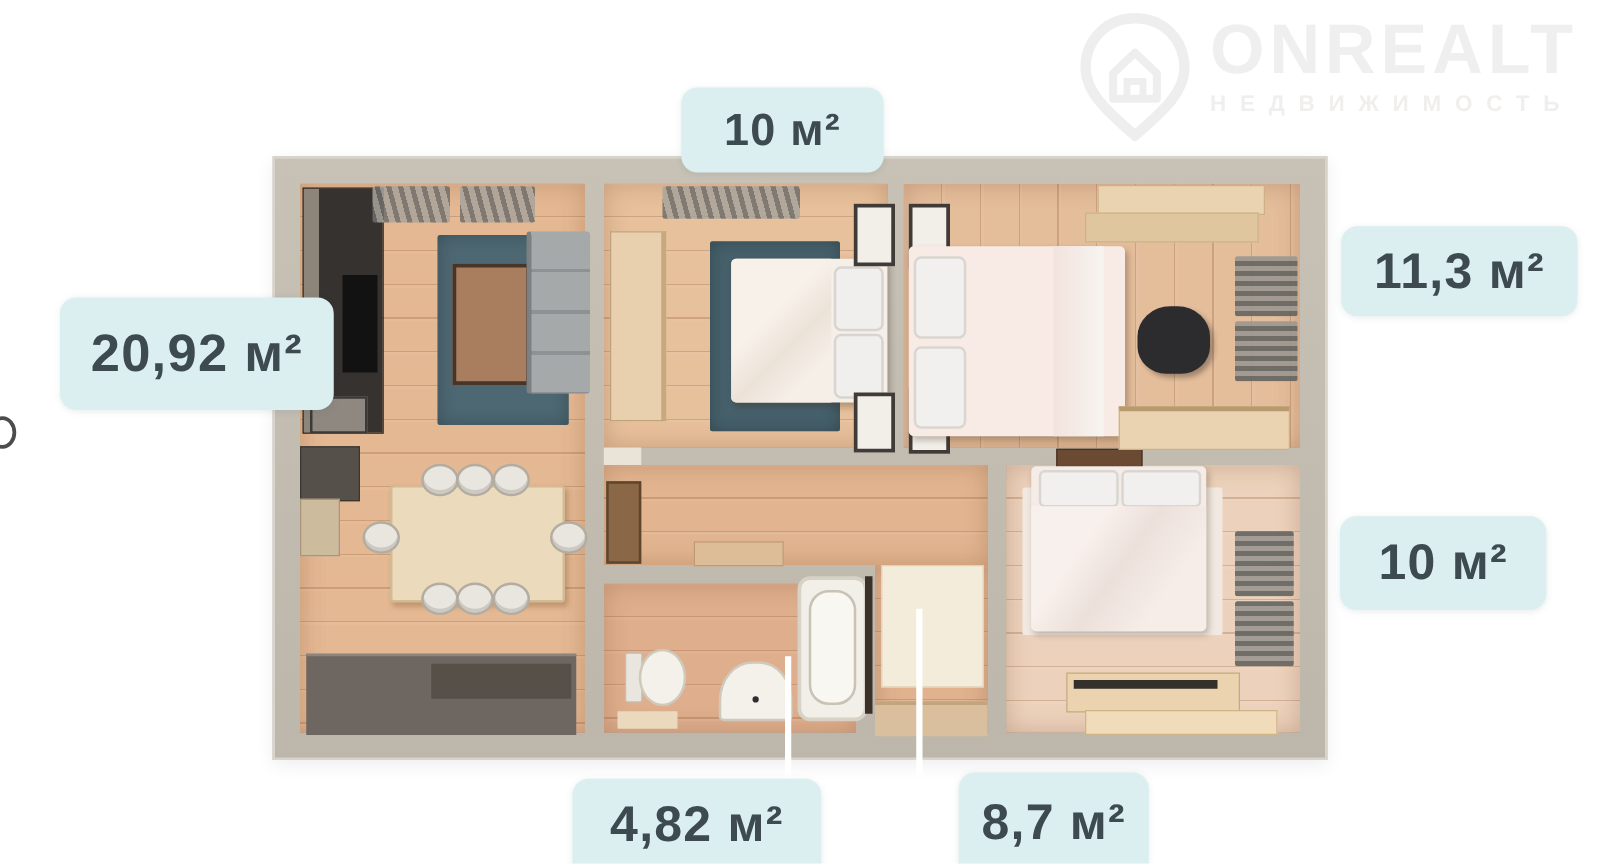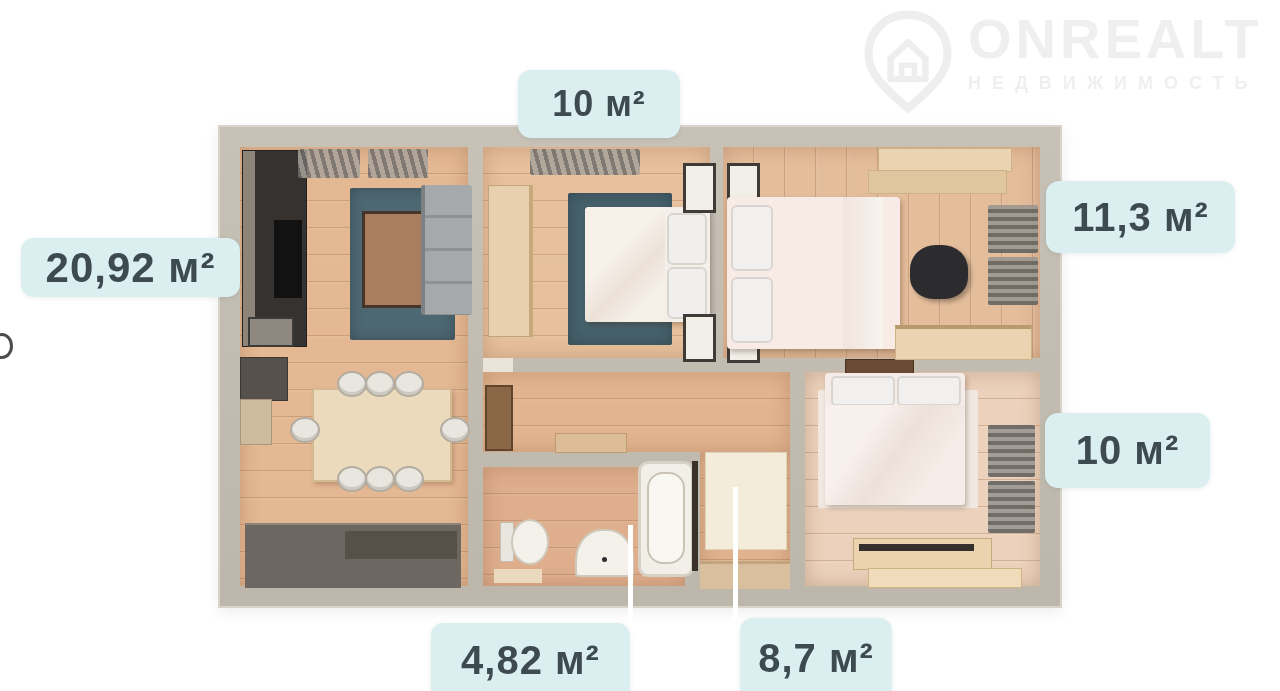--- a/index.html
+++ b/index.html
@@ -25,21 +25,21 @@
   .curtain-v{background:repeating-linear-gradient(0deg,#636360 0 4px,#9b9791 4px 8px);opacity:.9;border-radius:2px;}
 
   .rug{background:#4d6873;border-radius:2px;box-shadow:inset 0 0 14px rgba(0,0,0,.25);}
   .white-goods{background:#f4f1ea;border:2px solid #cfc9bc;}
   .nightstand{background:#f2efe9;border:3px solid #403b36;}
   .shelf{background:#ead3b0;border:1px solid #cdb288;}
   .chair{position:absolute;width:26px;height:22px;border-radius:50%;background:#e9e5df;border:2px solid #b2aca1;box-shadow:inset 0 -3px 0 rgba(0,0,0,.12);}
 
   
   .badge{position:absolute;background:#dbeef0;border-radius:13px;display:flex;align-items:center;justify-content:center;
-         color:#3d4a50;font-weight:600;letter-spacing:1px;z-index:30;box-shadow:0 1px 5px rgba(60,90,95,.10);}
+         color:#3d4a50;font-weight:600;letter-spacing:1px;z-index:30;box-shadow:0 1px 5px rgba(60,90,95,.10);margin-left:27px;}
   .leader{position:absolute;width:5px;background:#ffffff;z-index:25;}
 </style>
 </head>
 <body>
 
 <div class="stage">
 
   <div class="wm">
     <svg width="92" height="103" viewBox="0 0 100 112">
       <path d="M50 5 C75 5 93 24 93 48 C93 68 77 84 50 107 C23 84 7 68 7 48 C7 24 25 5 50 5 Z" fill="none" stroke="#eeeeee" stroke-width="9"></path>
@@ -143,19 +143,19 @@
     <div class="abs" style="left:635px;top:413px;width:137px;height:30px;background:#ead3ae;border:1px solid #c7a97e;">
       <div class="abs" style="left:5px;top:5px;width:115px;height:7px;background:#35302b;"></div>
     </div>
     <div class="abs" style="left:650px;top:443px;width:152px;height:18px;background:#f0dcba;border:1px solid #d0b488;"></div>
   </div>
 
   <div class="leader" style="left:628px;top:525px;height:100px;"></div>
   <div class="leader" style="left:733px;top:487px;height:133px;"></div>
 
   <div class="badge" style="left:518px;top:70px;width:162px;height:68px;font-size:36px;">10 м²</div>
-  <div class="badge" style="left:21px;top:238px;width:219px;height:59px;font-size:42px;">20,92 м²</div>
+  <div class="badge" style="left:21px;top:238px;width:219px;height:90px;font-size:42px;">20,92 м²</div>
   <div class="badge" style="left:1046px;top:181px;width:189px;height:72px;font-size:40px;">11,3 м²</div>
   <div class="badge" style="left:1045px;top:413px;width:165px;height:75px;font-size:40px;">10 м²</div>
   <div class="badge" style="left:431px;top:623px;width:199px;height:75px;font-size:40px;border-radius:13px 13px 0 0;">4,82 м²</div>
   <div class="badge" style="left:740px;top:618px;width:152px;height:80px;font-size:40px;border-radius:13px 13px 0 0;">8,7 м²</div>
 
 </div>
 
 </body></html>

